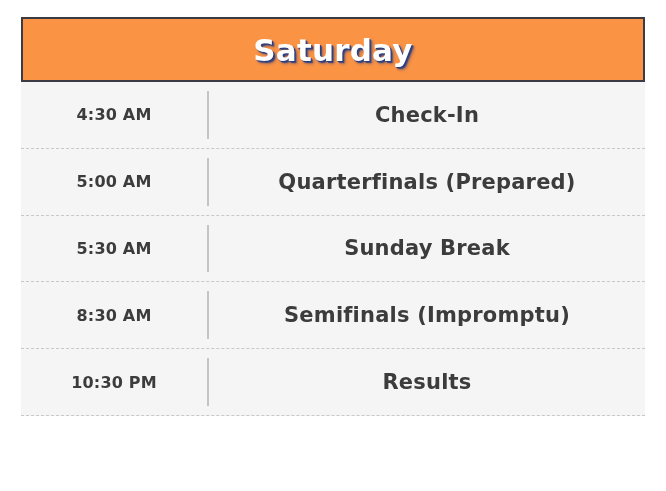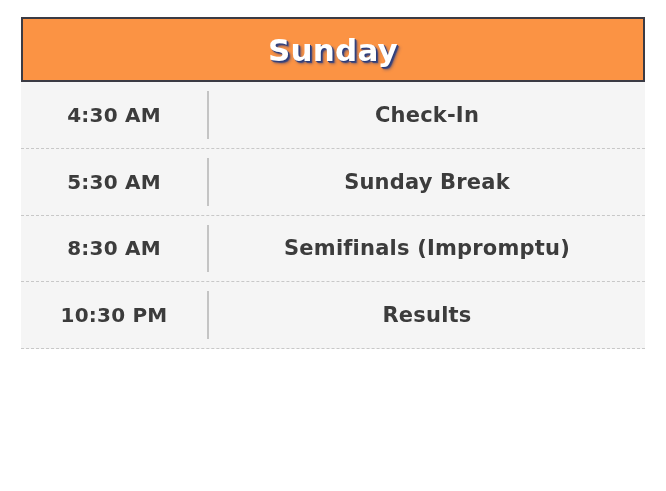--- a/index.html
+++ b/index.html
@@ -66,21 +66,21 @@
     bottom: 9px;
     width: 2px;
     background: #c4c4c4;
   }
 
   .cell-time {
     flex: 0 0 186px;
     display: flex;
     align-items: center;
     justify-content: center;
-    font-size: 20px;
+    font-size: 16px;
     font-weight: bold;
     color: #3c3c3c;
     letter-spacing: 0.2px;
   }
 
   .cell-event {
     flex: 1 1 auto;
     display: flex;
     align-items: center;
     justify-content: center;
@@ -91,30 +91,34 @@
     padding-left: 2px;
     text-align: center;
   }
 </style>
 </head>
 <body>
 
 <div class="schedule-wrap">
 
   <div class="day-header">
-    <span class="day-header-title">Sunday</span>
+    <span class="day-header-title">Saturday</span>
   </div>
 
   <div class="schedule-body">
 
     <div class="schedule-row">
       <div class="cell-time">4:30 AM</div>
       <div class="cell-event">Check-In</div>
     </div>
 
+    <div class="schedule-row">
+      <div class="cell-time">5:00 AM</div>
+      <div class="cell-event">Quarterfinals (Prepared)</div>
+    </div>
 
     <div class="schedule-row">
       <div class="cell-time">5:30 AM</div>
       <div class="cell-event">Sunday Break</div>
     </div>
 
     <div class="schedule-row">
       <div class="cell-time">8:30 AM</div>
       <div class="cell-event">Semifinals (Impromptu)</div>
     </div>

